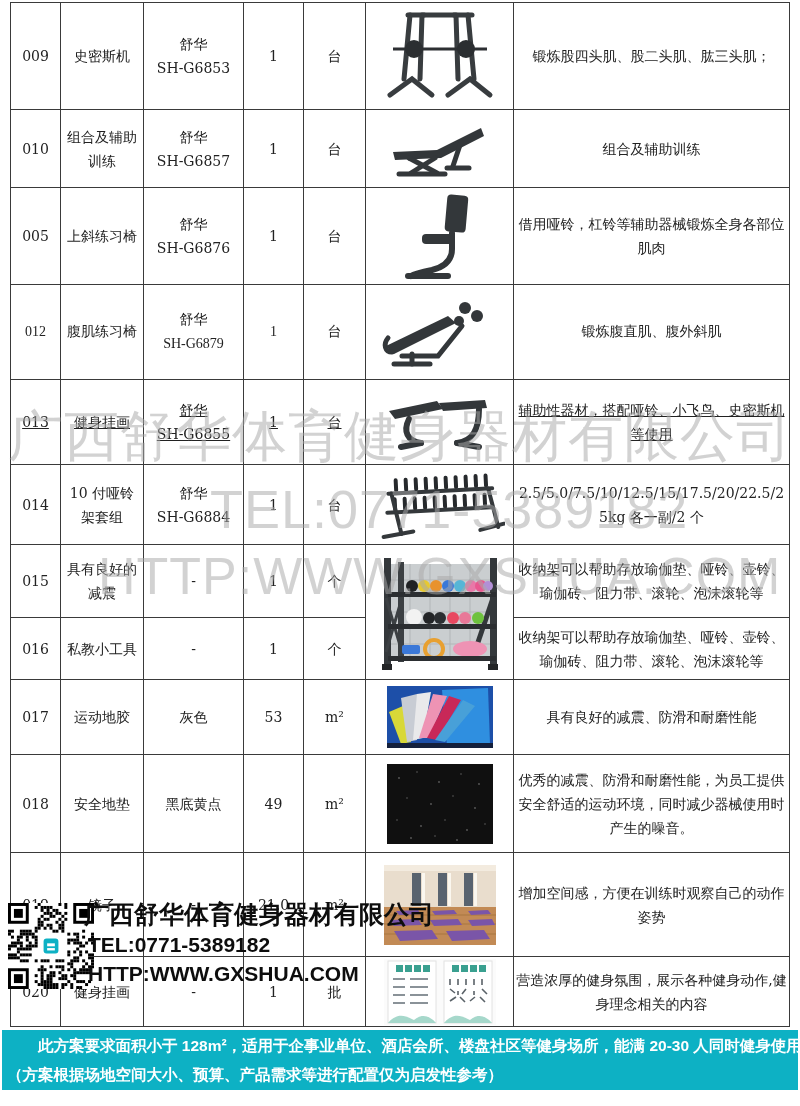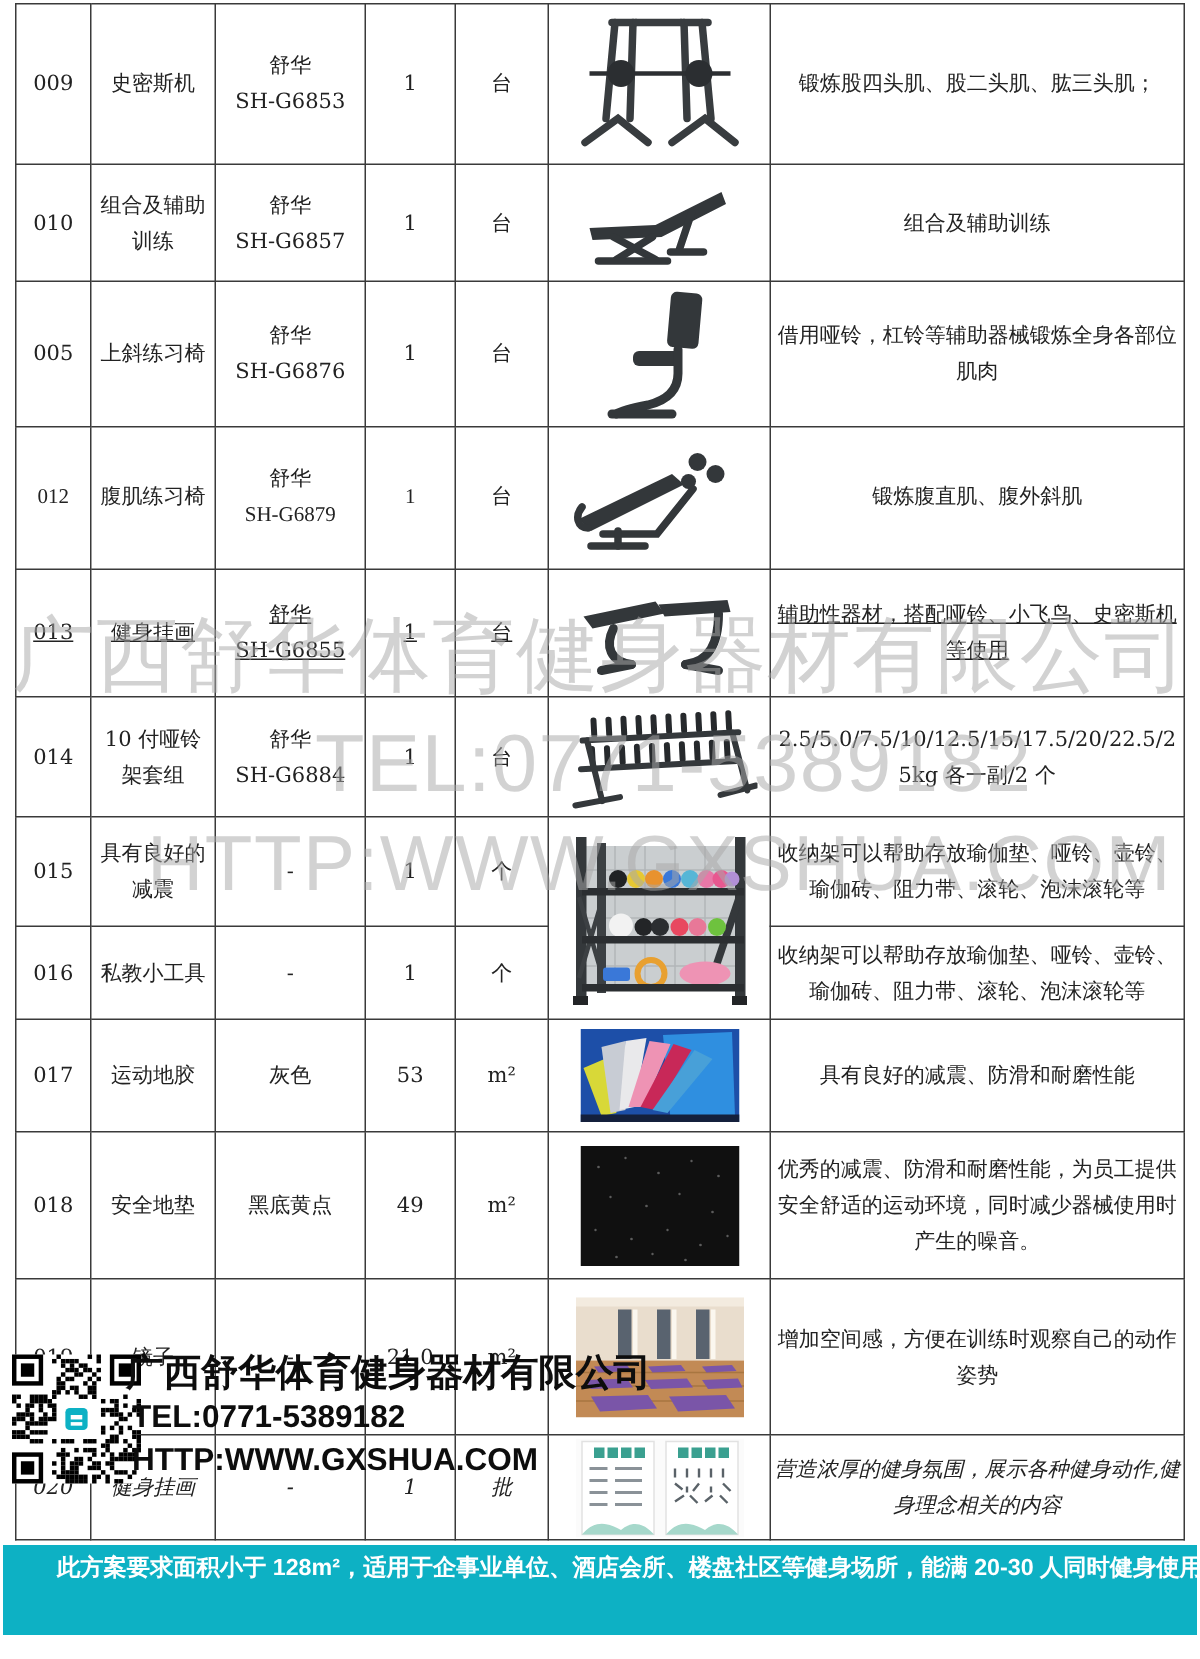--- a/index.html
+++ b/index.html
@@ -13,21 +13,21 @@
                  font-size:14px;line-height:24px;padding:0 2px;overflow:hidden;}
   td.c-no{width:45px;}
   td.c-name{width:78px;padding:0 6px;margin-left:28px;}
   td.c-brand{width:95px;}
   td.c-qty{width:55px;}
   td.c-unit{width:57px;}
   td.c-img{width:143px;padding:0;}
   td.c-desc{width:271px;text-align:left;padding:0 6px 0 9px;line-height:29px;word-break:break-all;}
   tr.r0{height:107px;} tr.r1{height:78px;}  tr.r2{height:97px;}  tr.r3{height:95px;font-family:Liberation Serif, serif;}
   tr.r4{height:85px;text-decoration:underline;}  tr.r5{height:80px;}  tr.r6{height:73px;}  tr.r7{height:62px;}
-  tr.r8{height:75px;}  tr.r9{height:98px;}  tr.r10{height:104px;} tr.r11{height:70px;font-style:italic;}
+  tr.r8{height:75px;}  tr.r9{height:98px;}  tr.r10{height:104px;} tr.r11{height:70px;}
   .imgwrap{display:flex;align-items:center;justify-content:center;width:100%;height:100%;}
 
   
   .wm{position:absolute;white-space:nowrap;color:rgba(168,168,168,.52);
       font-family:"Liberation Sans","DejaVu Sans",sans-serif;z-index:2;pointer-events:none;}
   .wm1{left:8px;top:400px;font-size:55px;letter-spacing:1px;}
   .wm2{left:210px;top:478px;font-size:54px;letter-spacing:1px;}
   .wm3{left:98px;top:546px;font-size:52px;letter-spacing:1px;}
 
   
@@ -709,15 +709,16 @@
     <rect x="12" y="12" width="5" height="5" rx="1" fill="#0db1c4"></rect>
     <rect x="13.2" y="13.6" width="2.6" height="1" fill="#ffffff"></rect>
     <rect x="13.2" y="15.2" width="2.6" height="0.8" fill="#ffffff"></rect>
   </svg>
   <div class="contact ct-company">广西舒华体育健身器材有限公司</div>
   <div class="contact ct-tel">TEL:0771-5389182</div>
   <div class="contact ct-url">HTTP:WWW.GXSHUA.COM</div>
 
   <div class="banner">
     <div class="ln1">此方案要求面积小于 128m²，适用于企事业单位、酒店会所、楼盘社区等健身场所，能满 20-30 人同时健身使用。</div>
+    <div class="ln2">（方案根据场地空间大小、预算、产品需求等进行配置仅为启发性参考）</div>
   </div>
 
 </div>
 
 </body></html>

